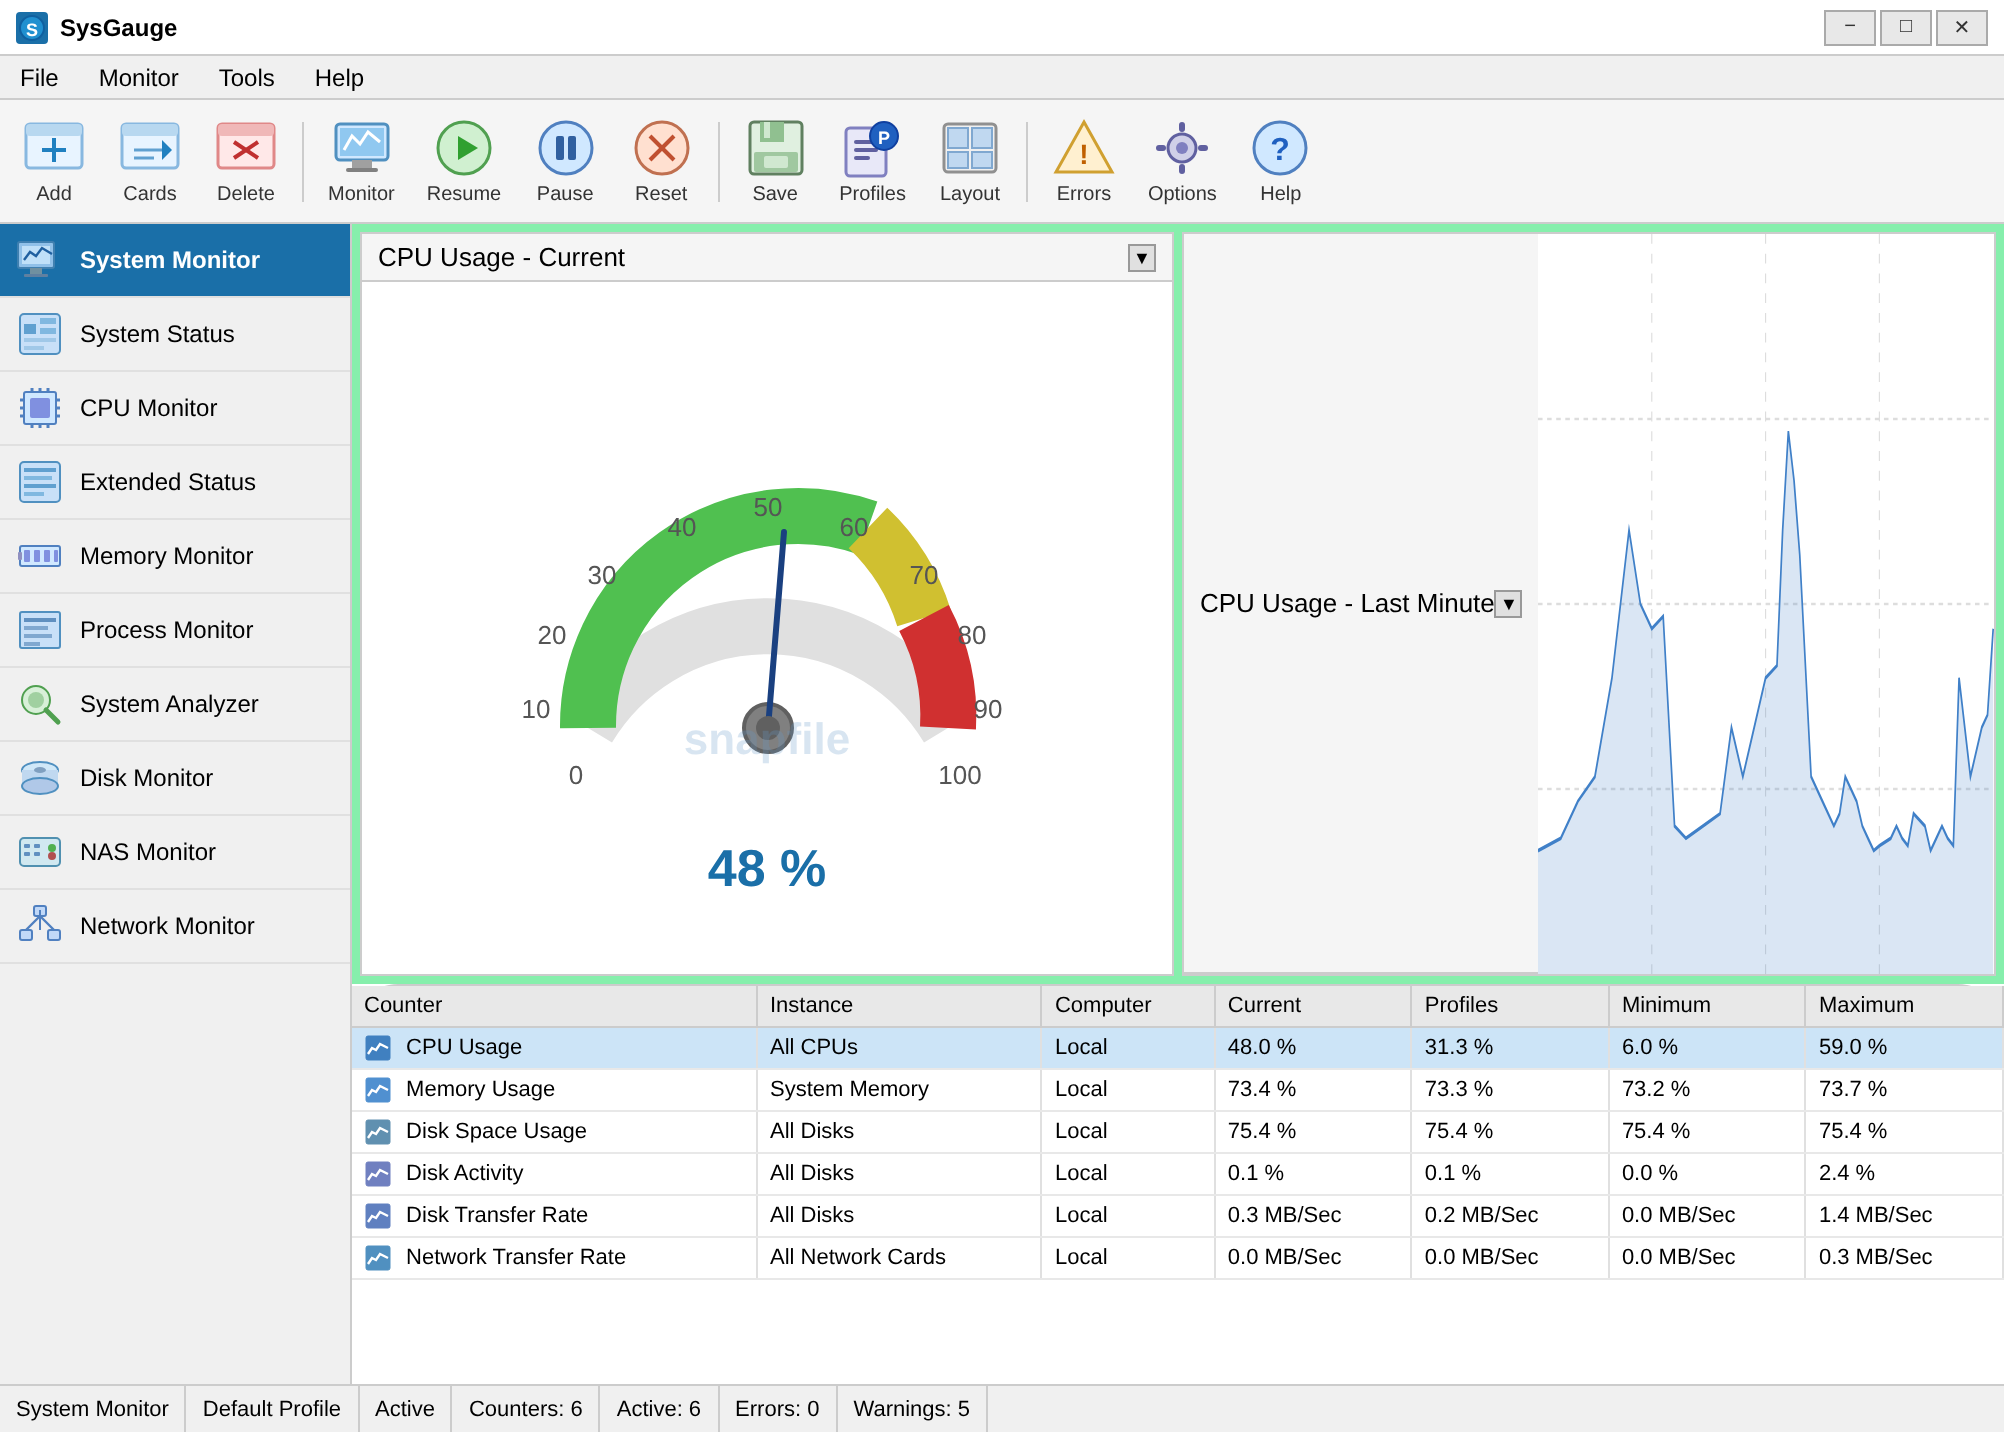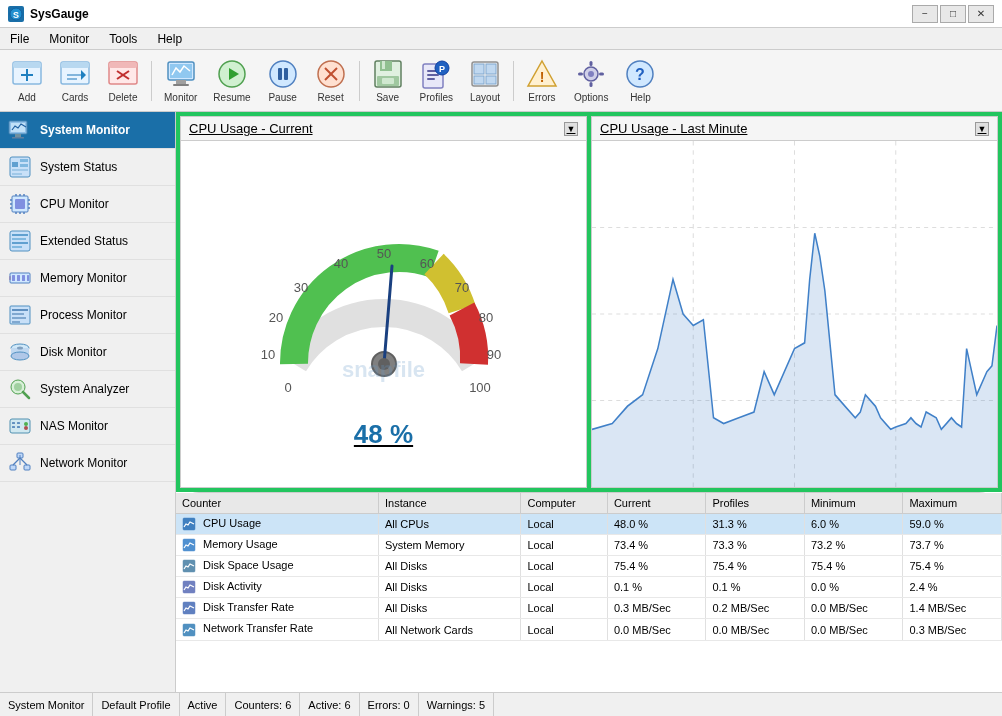--- a/index.html
+++ b/index.html
@@ -29,30 +29,30 @@
     .sidebar { width: 176px; background: #f0f0f0; border-right: 1px solid #ccc; overflow-y: auto; }
     .sidebar-item { display: flex; align-items: center; padding: 6px 8px; cursor: pointer; gap: 8px; border-bottom: 1px solid #e0e0e0; }
     .sidebar-item.active { background: #1a6fa8; color: white; }
     .sidebar-icon { width: 24px; height: 24px; flex-shrink: 0; }
     .sidebar-label { font-size: 12px; }
 
     
     .content { flex: 1; display: flex; flex-direction: column; background: #fff; overflow: hidden; }
 
     
-    .charts-area { display: flex; flex: 1; gap: 0; padding: 4px; background: #22c55e; gap: 4px; text-decoration: underline; }
+    .charts-area { display: flex; flex: 1; gap: 0; padding: 4px; background: #86efac; gap: 4px; }
 
     
     .gauge-panel { flex: 1; background: #fff; border: 1px solid #ccc; display: flex; flex-direction: column; }
     .panel-header { display: flex; justify-content: space-between; align-items: center; padding: 4px 8px; background: #f5f5f5; border-bottom: 1px solid #ccc; font-size: 13px; font-weight: 500; }
     .panel-collapse { width: 14px; height: 14px; border: 1px solid #999; background: #e0e0e0; cursor: pointer; display: flex; align-items: center; justify-content: center; font-size: 9px; }
     .gauge-content { flex: 1; display: flex; flex-direction: column; align-items: center; justify-content: center; padding: 10px; position: relative; }
 
     
-    .chart-panel { flex: 1; background: #fff; border: 1px solid #ccc; display: flex; flex-direction: column; }
+    .chart-panel { flex: 1; background: #fff; border: 1px solid #ccc; display: flex; flex-direction: row; }
     .chart-content { flex: 1; position: relative; overflow: hidden; }
 
     
     .data-table-wrapper { background: #fff; border-top: 1px solid #ccc; border-radius: 23px; }
     .data-table { width: 100%; border-collapse: collapse; font-size: 11px; }
     .data-table th { background: #e8e8e8; padding: 4px 6px; text-align: left; border-right: 1px solid #ccc; border-bottom: 1px solid #ccc; font-weight: normal; white-space: nowrap; }
     .data-table td { padding: 3px 6px; border-right: 1px solid #e0e0e0; border-bottom: 1px solid #e8e8e8; white-space: nowrap; }
     .data-table tr.selected td { background: #cce4f7; }
     .row-icon { width: 14px; height: 14px; display: inline-block; vertical-align: middle; margin-right: 2px; }
 
@@ -342,37 +342,37 @@
           <rect x="4" y="10" width="12" height="2" fill="#80a8d0"></rect>
           <rect x="4" y="14" width="14" height="2" fill="#80a8d0"></rect>
           <rect x="4" y="18" width="8" height="2" fill="#80a8d0"></rect>
         </svg>
       </div>
       <span class="sidebar-label">Process Monitor</span>
     </div>
     <div class="sidebar-item">
       <div class="sidebar-icon">
         <svg width="24" height="24" viewBox="0 0 24 24">
+          <circle cx="10" cy="10" r="7" fill="#d8f0d8" stroke="#50a050" stroke-width="1"></circle>
+          <circle cx="10" cy="10" r="4" fill="#a0d0a0"></circle>
+          <line x1="15" y1="15" x2="21" y2="21" stroke="#50a050" stroke-width="2.5" stroke-linecap="round"></line>
+        </svg>
+      </div>
+      <span class="sidebar-label">System Analyzer</span>
+    </div>
+    <div class="sidebar-item">
+      <div class="sidebar-icon">
+        <svg width="24" height="24" viewBox="0 0 24 24">
           <ellipse cx="12" cy="8" rx="9" ry="4" fill="#d0e8f8" stroke="#5090c0" stroke-width="1"></ellipse>
           <rect x="3" y="8" width="18" height="8" fill="#c0d8f0"></rect>
           <ellipse cx="12" cy="16" rx="9" ry="4" fill="#b0c8e8" stroke="#5090c0" stroke-width="1"></ellipse>
           <ellipse cx="12" cy="8" rx="3" ry="1.5" fill="#80a0c0"></ellipse>
         </svg>
       </div>
       <span class="sidebar-label">Disk Monitor</span>
-    </div>
-    <div class="sidebar-item">
-      <div class="sidebar-icon">
-        <svg width="24" height="24" viewBox="0 0 24 24">
-          <circle cx="10" cy="10" r="7" fill="#d8f0d8" stroke="#50a050" stroke-width="1"></circle>
-          <circle cx="10" cy="10" r="4" fill="#a0d0a0"></circle>
-          <line x1="15" y1="15" x2="21" y2="21" stroke="#50a050" stroke-width="2.5" stroke-linecap="round"></line>
-        </svg>
-      </div>
-      <span class="sidebar-label">System Analyzer</span>
     </div>
     <div class="sidebar-item">
       <div class="sidebar-icon">
         <svg width="24" height="24" viewBox="0 0 24 24">
           <rect x="2" y="5" width="20" height="14" rx="2" fill="#d0e8f0" stroke="#5090b0" stroke-width="1"></rect>
           <rect x="4" y="8" width="3" height="2" rx="0.5" fill="#6090c0"></rect>
           <rect x="4" y="12" width="3" height="2" rx="0.5" fill="#6090c0"></rect>
           <rect x="9" y="8" width="3" height="2" rx="0.5" fill="#6090c0"></rect>
           <rect x="9" y="12" width="3" height="2" rx="0.5" fill="#6090c0"></rect>
           <circle cx="18" cy="10" r="2" fill="#50b050"></circle>

